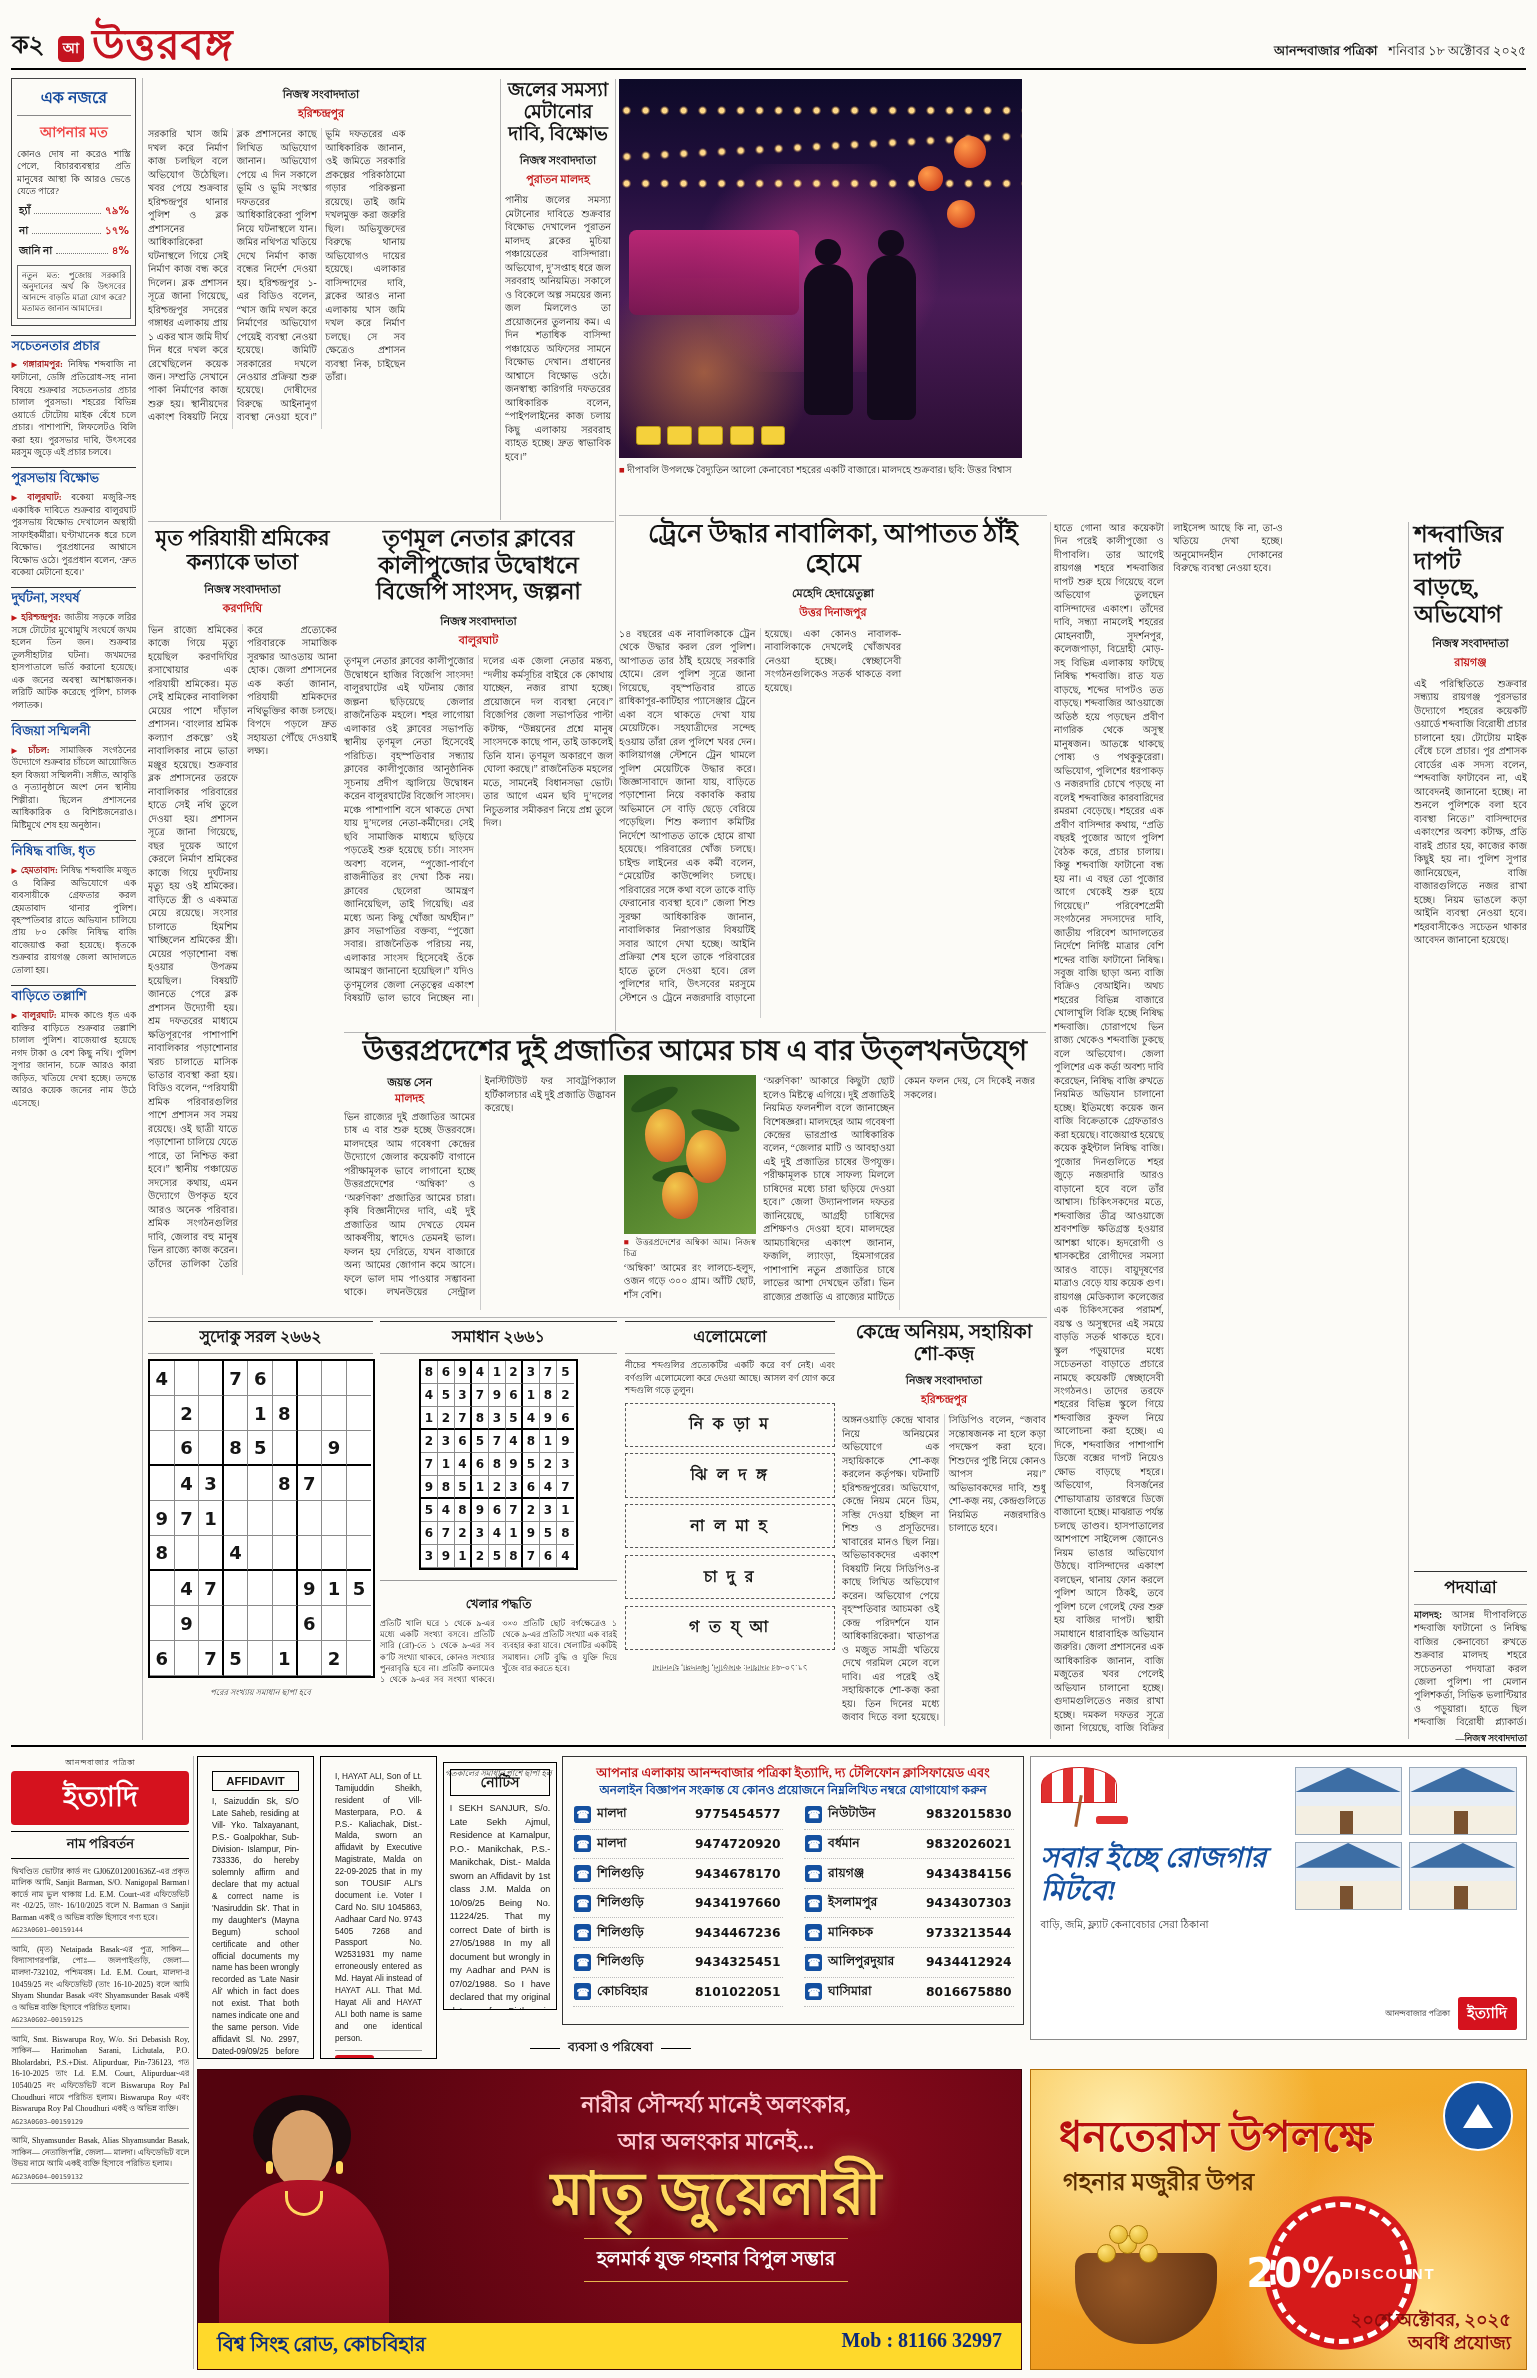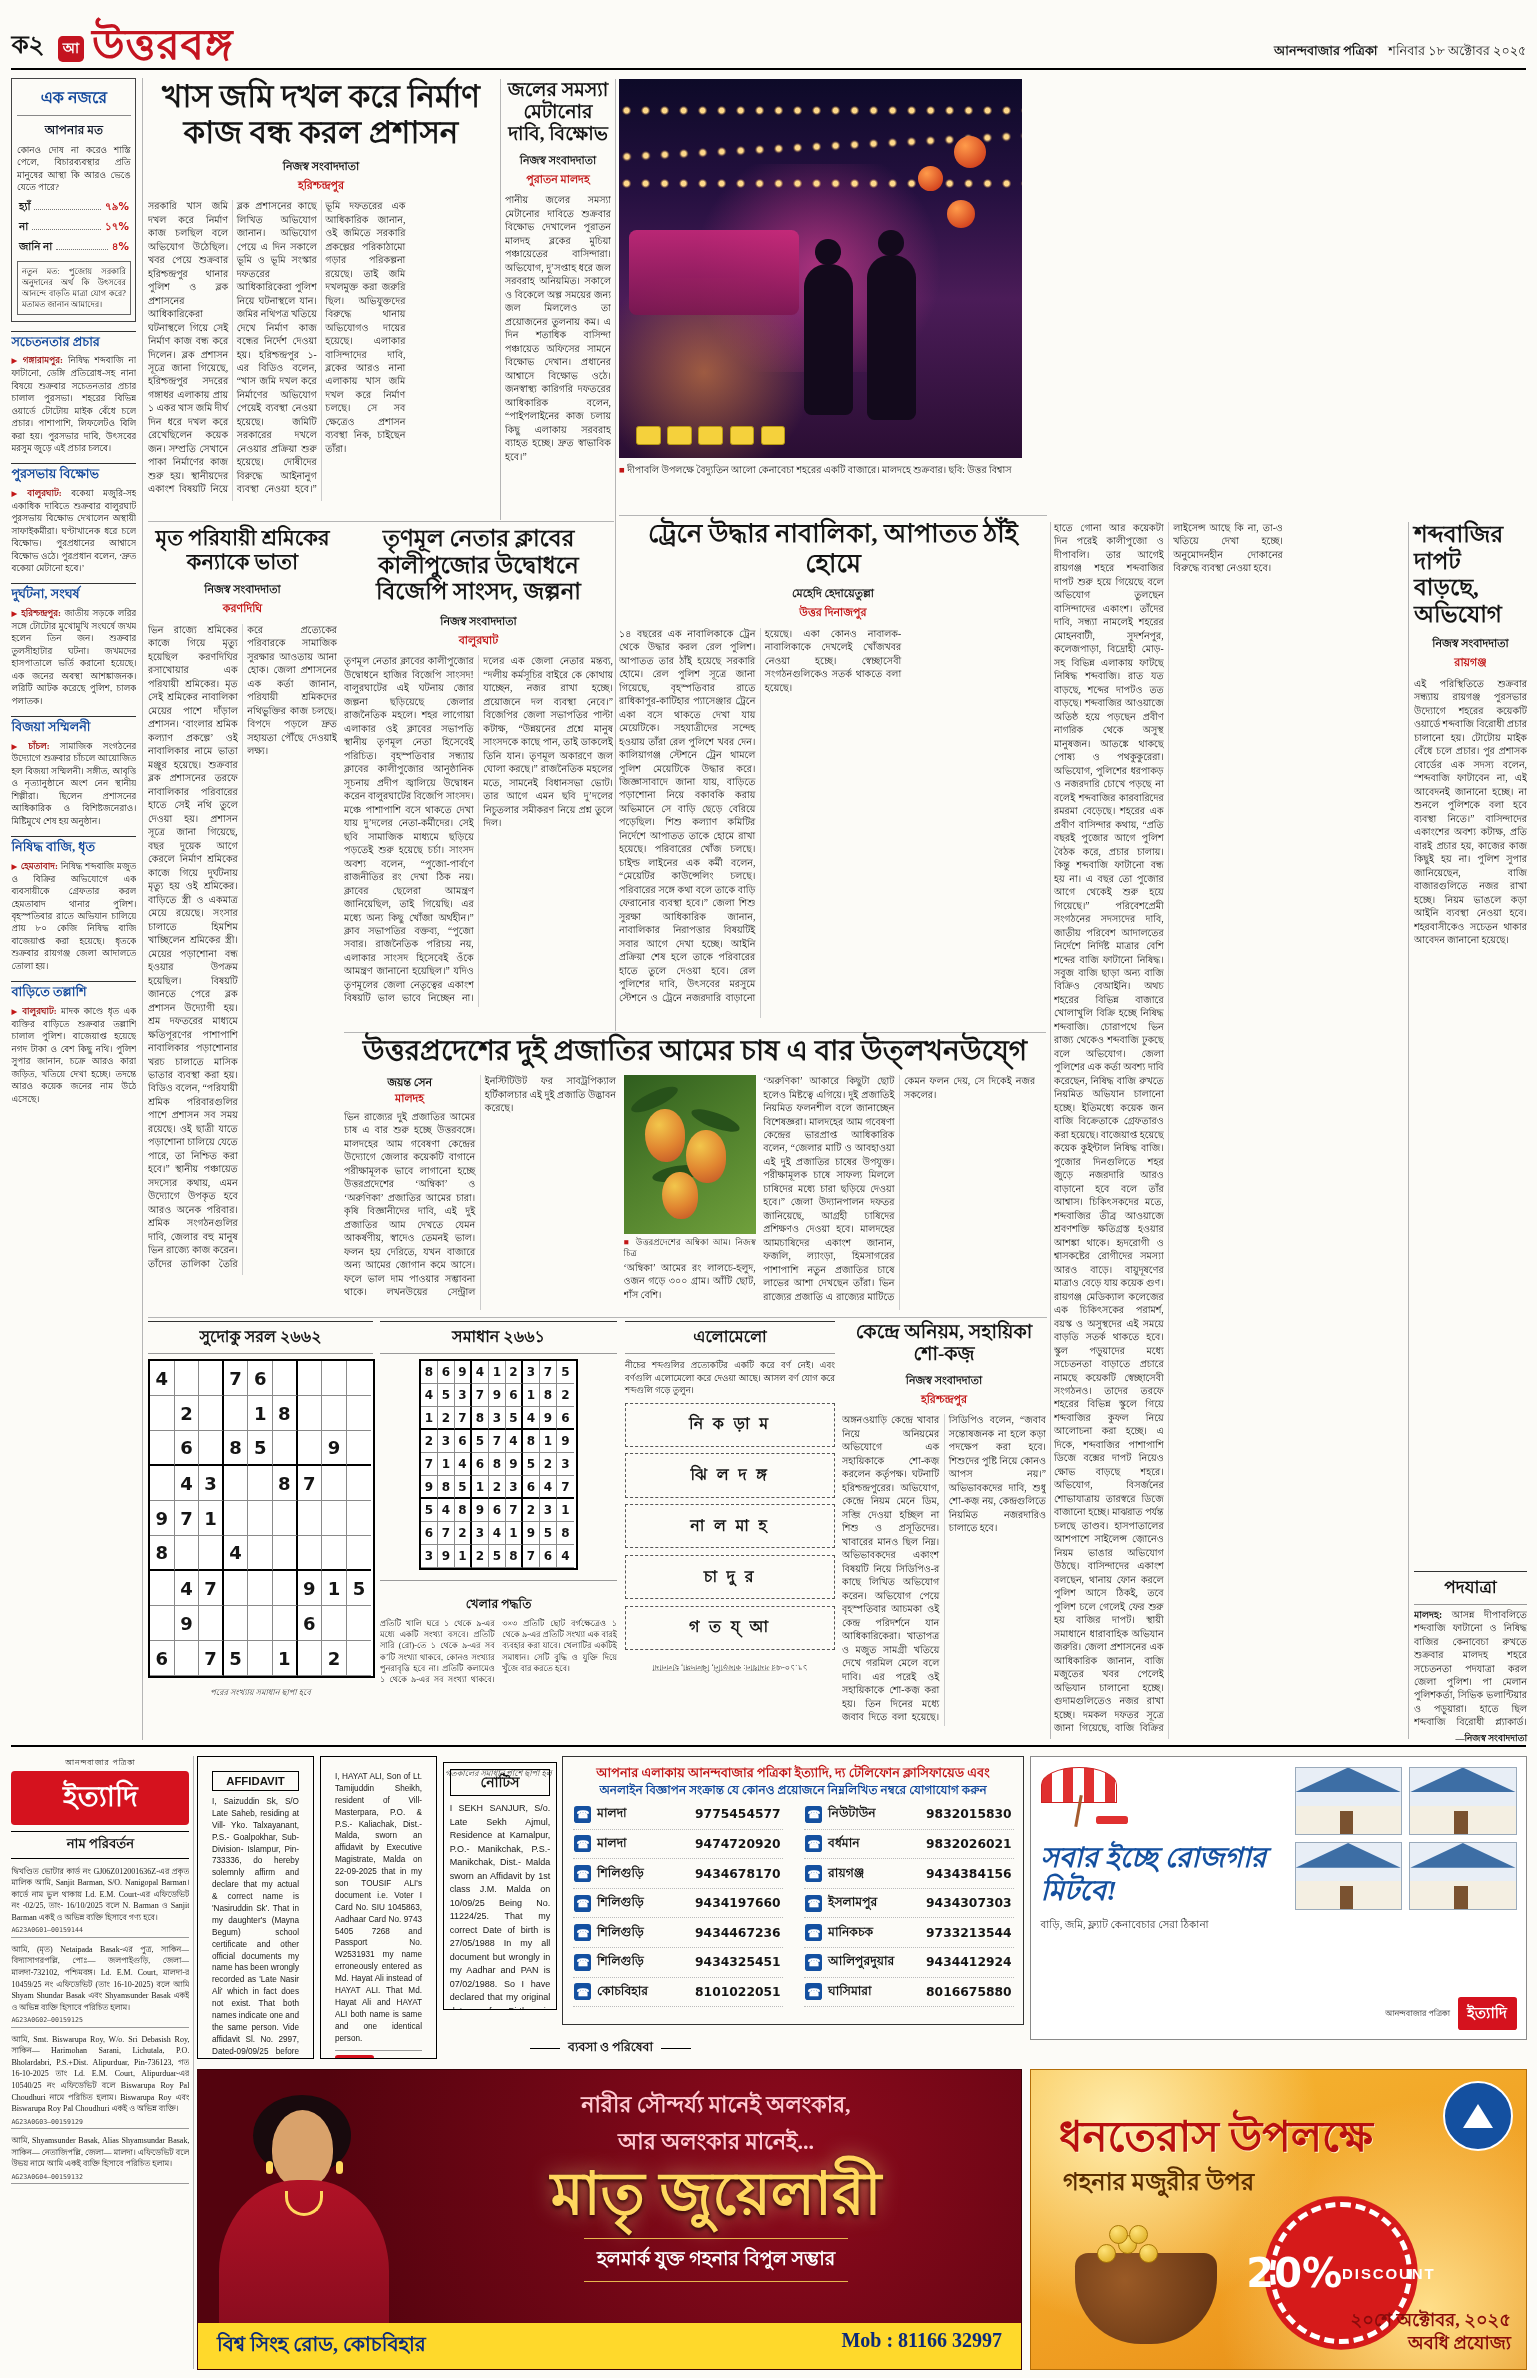--- a/index.html
+++ b/index.html
@@ -20,21 +20,21 @@
 .btxt{font-size:9.5px;line-height:1.42;text-align:justify;overflow:hidden}
 .cols2{column-count:2;column-gap:9.5px;column-rule:0.9px solid #ccc;column-fill:auto}
 .cols3{column-count:3;column-gap:9.5px;column-rule:0.9px solid #ccc;column-fill:auto}
 .cols4{column-count:4;column-gap:8.5px;column-rule:0.9px solid #ccc;column-fill:auto}
 .vsep{position:absolute;width:0.9px;background:#b5b5b5}
 .hsep{position:absolute;height:0.9px;background:#b5b5b5}
 
 .sidebar{position:absolute;left:11.4px;top:78px;width:125px;height:1662px;overflow:hidden}
 .sb-box{border:1.4px solid #444;padding:5.7px 4.7px}
 .sb-title{color:#14499c;font-size:16px;font-weight:bold;text-align:center;border-bottom:0.9px solid #888;padding-bottom:3.8px}
-.sb-poll-t{color:#0f172a;font-size:12px;font-weight:bold;text-align:center;margin:4.7px 0 2.8px}
+.sb-poll-t{color:#ef4444;font-size:14px;font-weight:bold;text-align:center;margin:4.7px 0 2.8px}
 .sb-q{font-size:8.8px;line-height:1.4;text-align:justify}
 .poll-rows{margin:5.7px 1.9px}
 .poll-row{display:flex;align-items:baseline;font-size:10.4px;font-weight:bold;margin:2.8px 0}
 .pdots{flex:1;border-bottom:0.9px dotted #777;margin:0 3.8px}
 .pv{color:#c21616;font-family:"DejaVu Sans",sans-serif;font-size:10.4px}
 .sb-note{border:0.9px solid #666;padding:3.8px;font-size:8.1px;line-height:1.38;text-align:justify;margin-top:4.7px}
 .sb-sec{margin-top:8.5px}
 .sb-h{color:#14499c;font-weight:bold;font-size:12.8px;border-top:1.9px solid #333;padding-top:0;margin-bottom:1.9px}
 .sb-b{font-size:8.8px;line-height:1.42;text-align:justify}
 .sb-arrow{color:#c21616;font-size:7.6px;margin-right:2.8px}
@@ -248,21 +248,20 @@
         <div class="sb-sec">
           <div class="sb-h">বাড়িতে তল্লাশি</div>
           <div class="sb-b"><span class="sb-arrow">▶</span><b class="sb-place">বালুরঘাট: </b>মাদক কাণ্ডে ধৃত এক ব্যক্তির বাড়িতে শুক্রবার তল্লাশি চালাল পুলিশ। বাজেয়াপ্ত হয়েছে নগদ টাকা ও বেশ কিছু নথি। পুলিশ সুপার জানান, চক্রে আরও কারা জড়িত, খতিয়ে দেখা হচ্ছে। তদন্তে আরও কয়েক জনের নাম উঠে এসেছে।</div>
         </div>
       </div>
   </aside>
 
   <div class="vsep" style="left:142px;top:78px;height:1662px"></div>
 
   <section class="lead">
-    <div class="hl">খাস জমি দখল করে নির্মাণ কাজ বন্ধ করল প্রশাসন</div>
     <div class="byline">
       <span>নিজস্ব সংবাদদাতা</span>
       <span class="place">হরিশ্চন্দ্রপুর</span>
     </div>
     <div class="btxt cols4 lead-body">সরকারি খাস জমি দখল করে নির্মাণ কাজ চলছিল বলে অভিযোগ উঠেছিল। খবর পেয়ে শুক্রবার হরিশ্চন্দ্রপুর থানার পুলিশ ও ব্লক প্রশাসনের আধিকারিকেরা ঘটনাস্থলে গিয়ে সেই নির্মাণ কাজ বন্ধ করে দিলেন। ব্লক প্রশাসন সূত্রে জানা গিয়েছে, হরিশ্চন্দ্রপুর সদরের গঙ্গাধর এলাকায় প্রায় ১ একর খাস জমি দীর্ঘ দিন ধরে দখল করে রেখেছিলেন কয়েক জন। সম্প্রতি সেখানে পাকা নির্মাণের কাজ শুরু হয়। স্থানীয়দের একাংশ বিষয়টি নিয়ে ব্লক প্রশাসনের কাছে লিখিত অভিযোগ জানান। অভিযোগ পেয়ে এ দিন সকালে ভূমি ও ভূমি সংস্কার দফতরের আধিকারিকেরা পুলিশ নিয়ে ঘটনাস্থলে যান। জমির নথিপত্র খতিয়ে দেখে নির্মাণ কাজ বন্ধের নির্দেশ দেওয়া হয়। হরিশ্চন্দ্রপুর ১-এর বিডিও বলেন, “খাস জমি দখল করে নির্মাণের অভিযোগ পেয়েই ব্যবস্থা নেওয়া হয়েছে। জমিটি সরকারের দখলে নেওয়ার প্রক্রিয়া শুরু হয়েছে। দোষীদের বিরুদ্ধে আইনানুগ ব্যবস্থা নেওয়া হবে।” ভূমি দফতরের এক আধিকারিক জানান, ওই জমিতে সরকারি প্রকল্পের পরিকাঠামো গড়ার পরিকল্পনা রয়েছে। তাই জমি দখলমুক্ত করা জরুরি ছিল। অভিযুক্তদের বিরুদ্ধে থানায় অভিযোগও দায়ের হয়েছে। এলাকার বাসিন্দাদের দাবি, ব্লকের আরও নানা এলাকায় খাস জমি দখল করে নির্মাণ চলছে। সে সব ক্ষেত্রেও প্রশাসন ব্যবস্থা নিক, চাইছেন তাঁরা।</div>
   </section>
 
   <div class="vsep" style="left:500px;top:79px;height:441px"></div>
 
   <section class="water">

